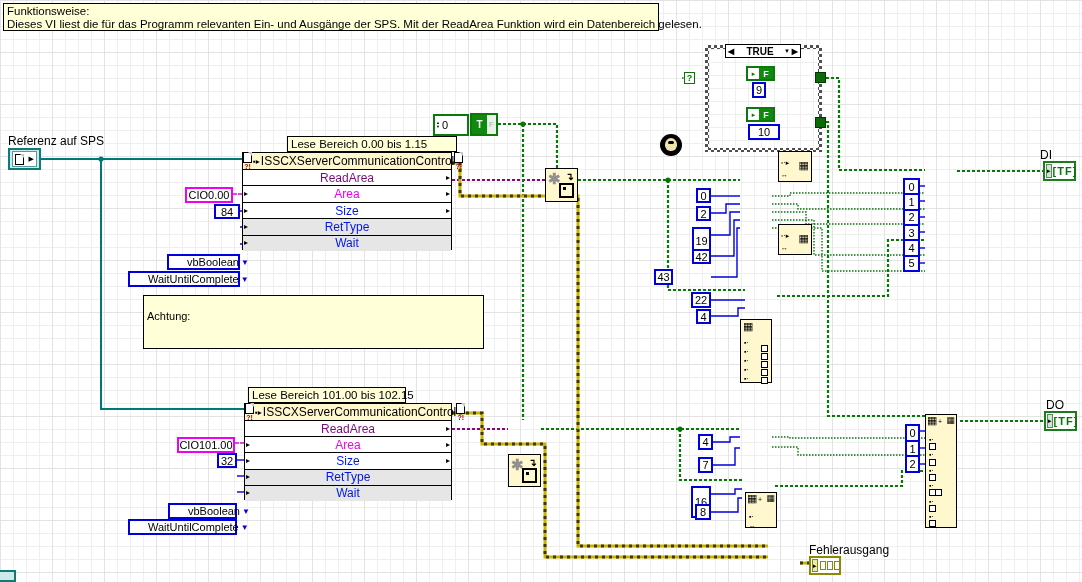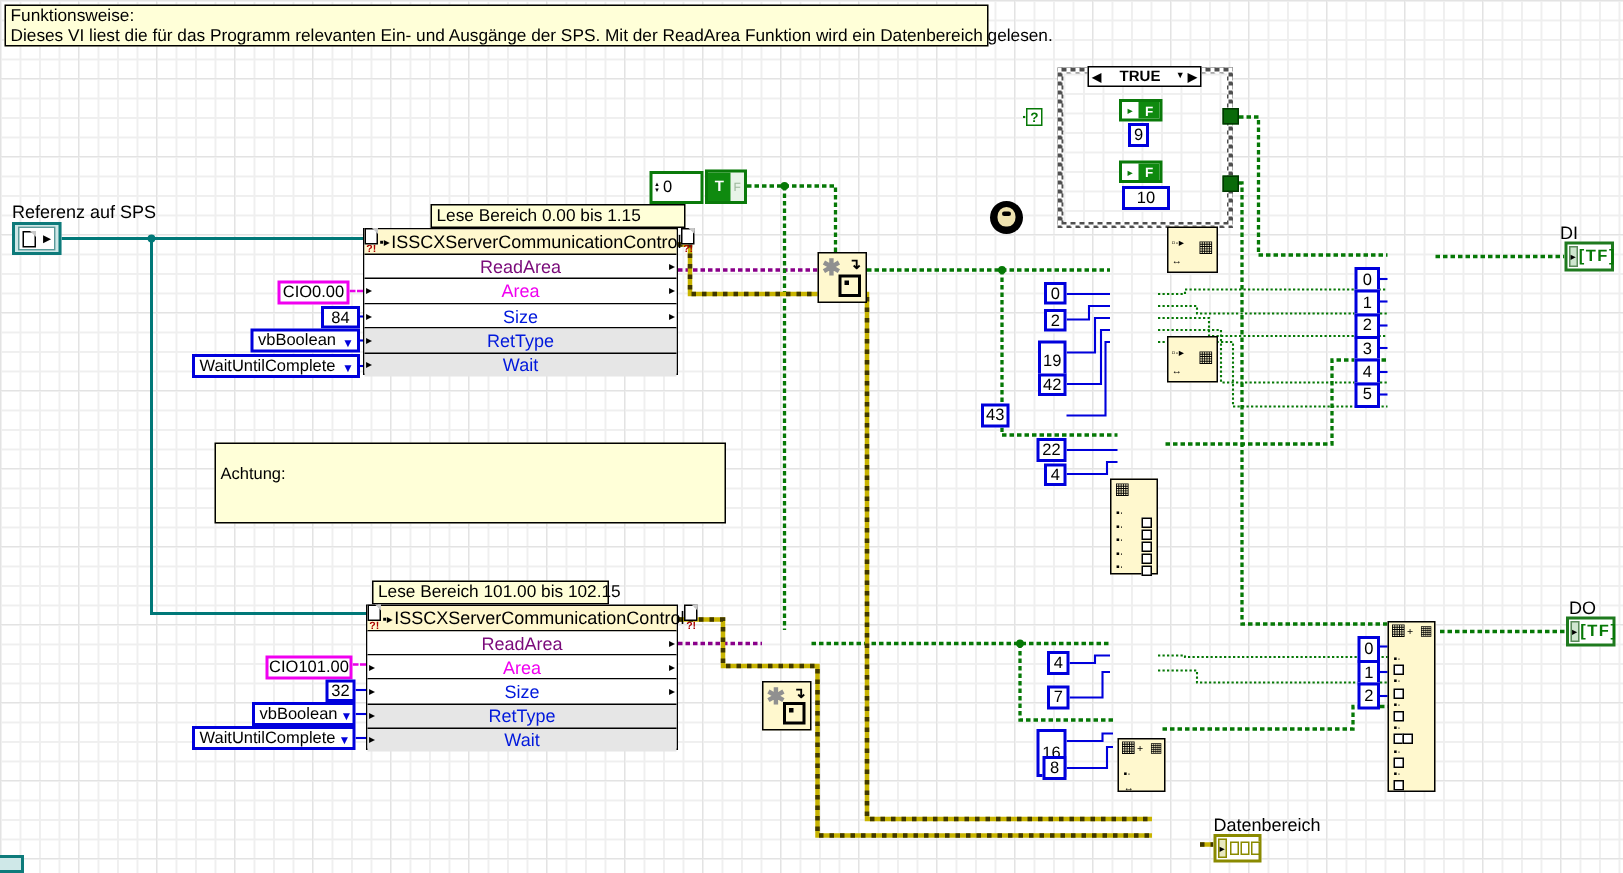--- a/index.html
+++ b/index.html
@@ -27,21 +27,21 @@
   .inv-row.gray{background:#E6E6E6;}
   .t-readarea{color:#7A0A7A;} .t-area{color:#F000F0;} .t-blue{color:#0018DC;}
   .term-l{position:absolute;left:1px;font-size:8px;color:#000;line-height:8px;}
   .term-r{position:absolute;right:1px;font-size:8px;color:#000;line-height:8px;}
   .page-glyph{display:inline-block;width:7px;height:9px;background:#fff;border:1px solid #000;position:relative;}
   .page-glyph:after{content:"";position:absolute;right:-1px;top:-1px;border:2px solid #000;border-color:#c8c8c8 #c8c8c8 transparent transparent;}
   .qex{font-size:7px;font-weight:bold;color:#a00;letter-spacing:0;line-height:7px;}
   .headglyph{display:flex;flex-direction:column;align-items:center;width:12px;}
   
   .cnum{border:2px solid #0000DC;background:#fff;color:#000;font-size:11px;display:flex;align-items:center;justify-content:center;}
-  .cenum{border:2px solid #0000DC;background:#fff;color:#000;font-size:11px;display:flex;align-items:flex-end;padding-left:3px;}
+  .cenum{border:2px solid #0000DC;background:#fff;color:#000;font-size:11px;display:flex;align-items:center;padding-left:18px;margin-top:35px;}
   .cenum .dd{margin-left:auto;color:#0000DC;font-size:8px;padding:0 2px;}
   .cstr{border:2px solid #F000F0;background:#fff;color:#000;font-size:11px;display:flex;align-items:center;justify-content:center;}
   
   .fn{background:#FFF8CE;border:1px solid #000;position:relative;}
   .gridglyph{font-size:11px;line-height:11px;color:#000;}
   .mini{position:absolute;font-size:7px;line-height:7px;color:#000;}
   .idxrow{position:absolute;font-size:7px;line-height:7px;color:#000;}
   .outsq{position:absolute;width:5px;height:5px;border:1px solid #000;background:#fff;}
   
   .case-border{background-color:#777;background-image:repeating-conic-gradient(#4f4f4f 0% 25%,#ffffff 0% 50%);background-size:6px 6px;}
@@ -414,21 +414,21 @@
     <div class="cnum">1</div>
     <div class="cnum">2</div>
   </div>
 
   <div class="abs z2 freelabel" style="left:1046px;top:398px;">DO</div>
   <div class="abs z2 boolind" style="left:1044px;top:411px;width:33px;height:20px;">
     <span class="well">▸</span>
     <span class="tf">[<span>TF</span>]</span>
   </div>
 
-  <div class="abs z2 freelabel" style="left:809px;top:543px;">Datenbereich</div>
+  <div class="abs z2 freelabel" style="left:809px;top:543px;">Fehlerausgang</div>
   <div class="abs z2 errind" style="left:809px;top:556px;width:32px;height:19px;">
     <span class="well">▸</span>
     <span class="cl">
         <i></i>
         <i></i>
         <i></i>
       </span>
   </div>
 
   <div class="abs z2" style="left:0;top:570px;width:16px;height:12px;border:2px solid #0E7B7B;background:#CFE8E8;border-left:none;"></div>

